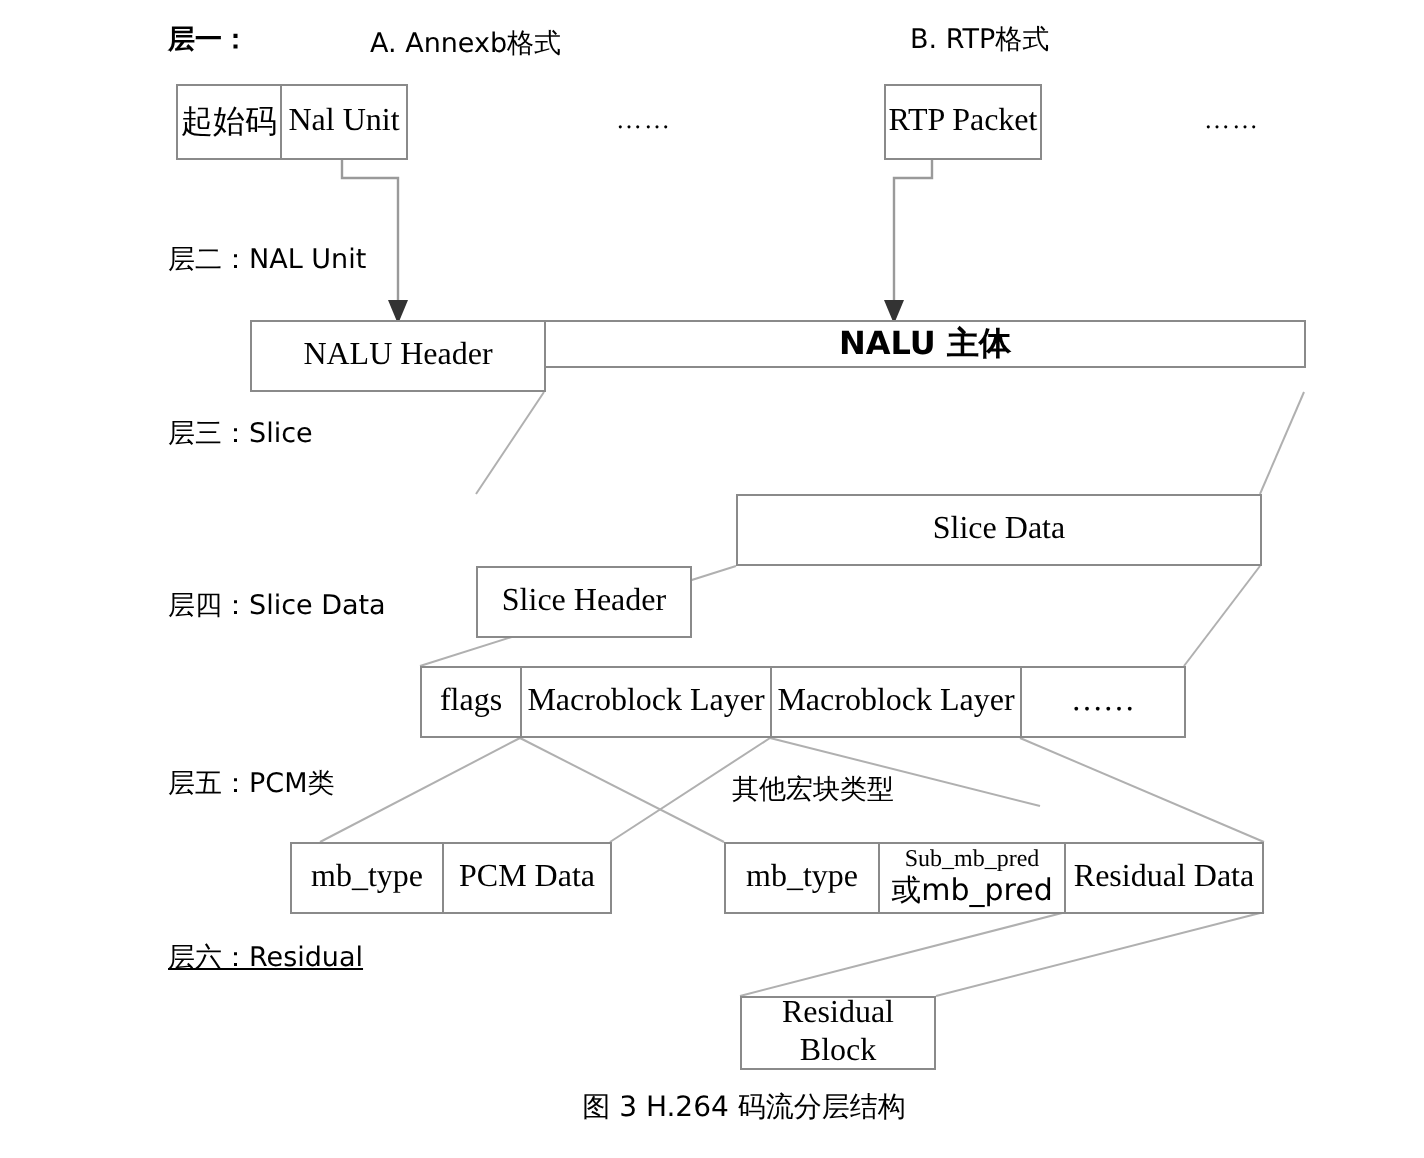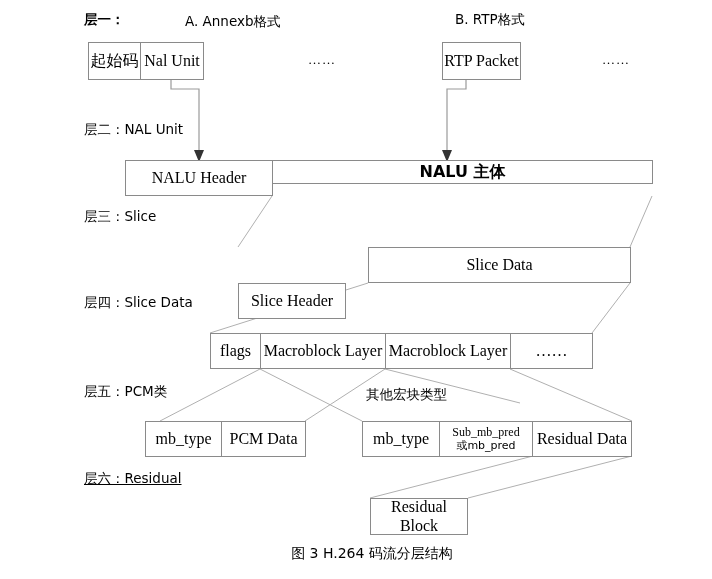--- a/index.html
+++ b/index.html
@@ -105,21 +105,21 @@
   <div class="box" style="left:260px;top:333px;width:126px;height:36px;">Macroblock Layer</div>
   <div class="box" style="left:385px;top:333px;width:126px;height:36px;">Macroblock Layer</div>
   <div class="box" style="left:510px;top:333px;width:83px;height:36px;">……</div>
 
   <div class="box" style="left:145px;top:421px;width:77px;height:36px;">mb_type</div>
   <div class="box" style="left:221px;top:421px;width:85px;height:36px;">PCM Data</div>
 
   <div class="box" style="left:362px;top:421px;width:78px;height:36px;">mb_type</div>
   <div class="box two-line" style="left:439px;top:421px;width:94px;height:36px;font-size:12px;">
     <span>Sub_mb_pred</span>
-    <span class="cjk" style="font-size:11px;">或mb_pred</span>
+    <span class="cjk" style="font-size:15px;">或mb_pred</span>
   </div>
   <div class="box" style="left:532px;top:421px;width:100px;height:36px;">Residual Data</div>
 
   <div class="box" style="left:370px;top:498px;width:98px;height:37px;">Residual Block</div>
 
   <div class="caption cjk" style="left:16px;top:545px;">图 3 H.264 码流分层结构</div>
 
 </div>
 
 </body></html>

